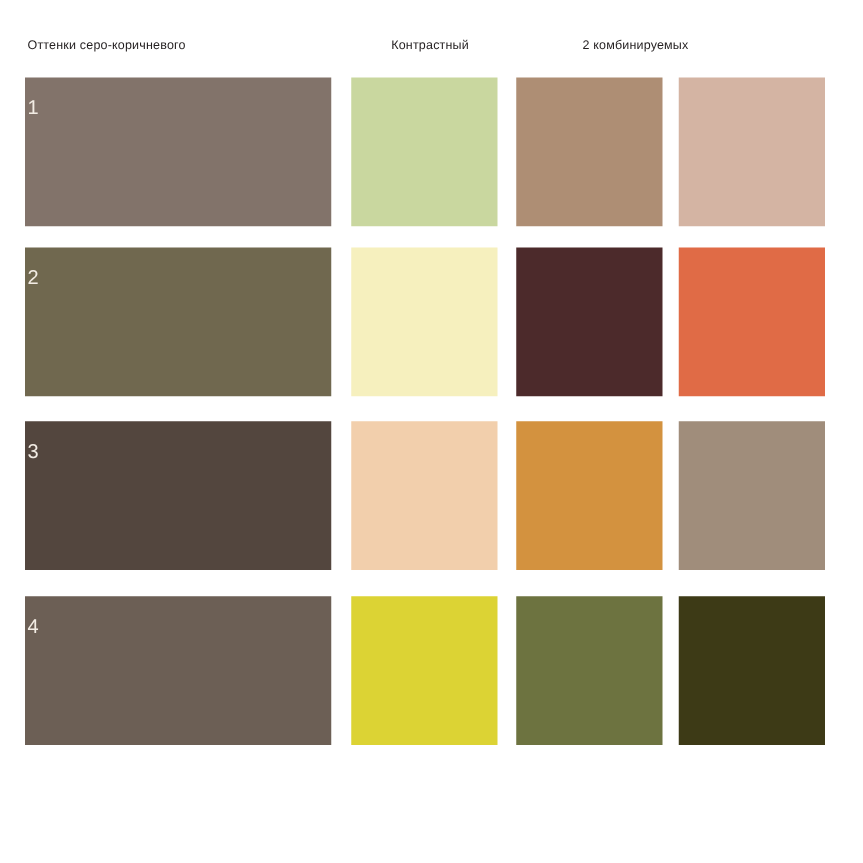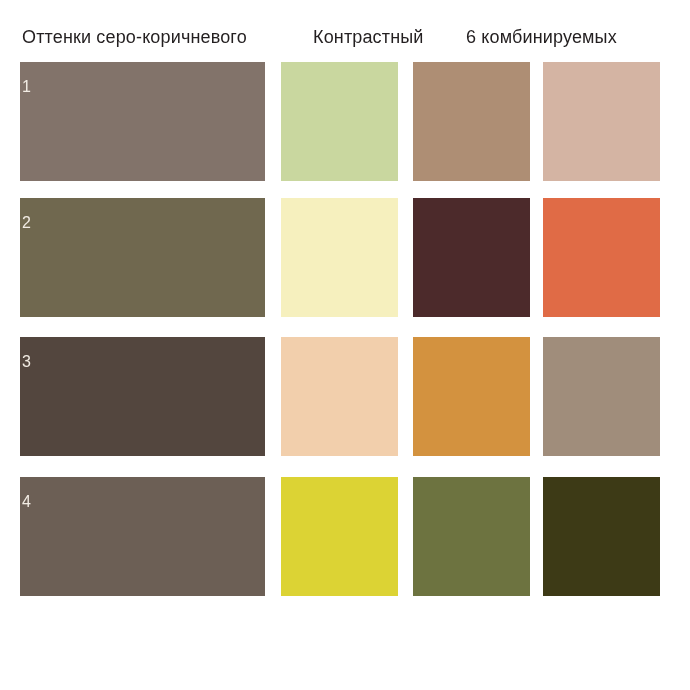--- a/index.html
+++ b/index.html
@@ -25,21 +25,21 @@
   .header-row {
     position: absolute;
     left: 0;
     top: 27px;
     width: 690px;
     height: 26px;
   }
   .col-header {
     position: absolute;
     top: 0;
-    font-size: 18px;
+    font-size: 10px;
     line-height: 20px;
     color: #231f20;
     letter-spacing: 0.15px;
     white-space: nowrap;
     font-family: "Liberation Sans", sans-serif;
   }
   .col-header.h0 { left: 22px; }
   .col-header.h1 { left: 289px; margin-left: 24px; }
   .col-header.h2 { left: 466px; }
 
@@ -89,21 +89,21 @@
   }
 </style>
 </head>
 <body>
 
 <div id="palette-page">
 
   <div class="header-row">
     <div class="col-header h0">Оттенки серо-коричневого</div>
     <div class="col-header h1">Контрастный</div>
-    <div class="col-header h2">6 комбинируемых</div>
+    <div class="col-header h2">2 комбинируемых</div>
   </div>
 
   <div class="grid" id="swatch-grid">
       <div class="swatch-row" style="top: 62px; height: 119px;">
         <div class="swatch main" style="height: 119px; background: rgb(130, 115, 106);"></div>
         <div class="swatch c1" style="height: 119px; background: rgb(201, 215, 159);"></div>
         <div class="swatch c2" style="height: 119px; background: rgb(174, 142, 116);"></div>
         <div class="swatch c3" style="height: 119px; background: rgb(212, 180, 163);"></div>
         <div class="row-number">1</div>
       </div>

